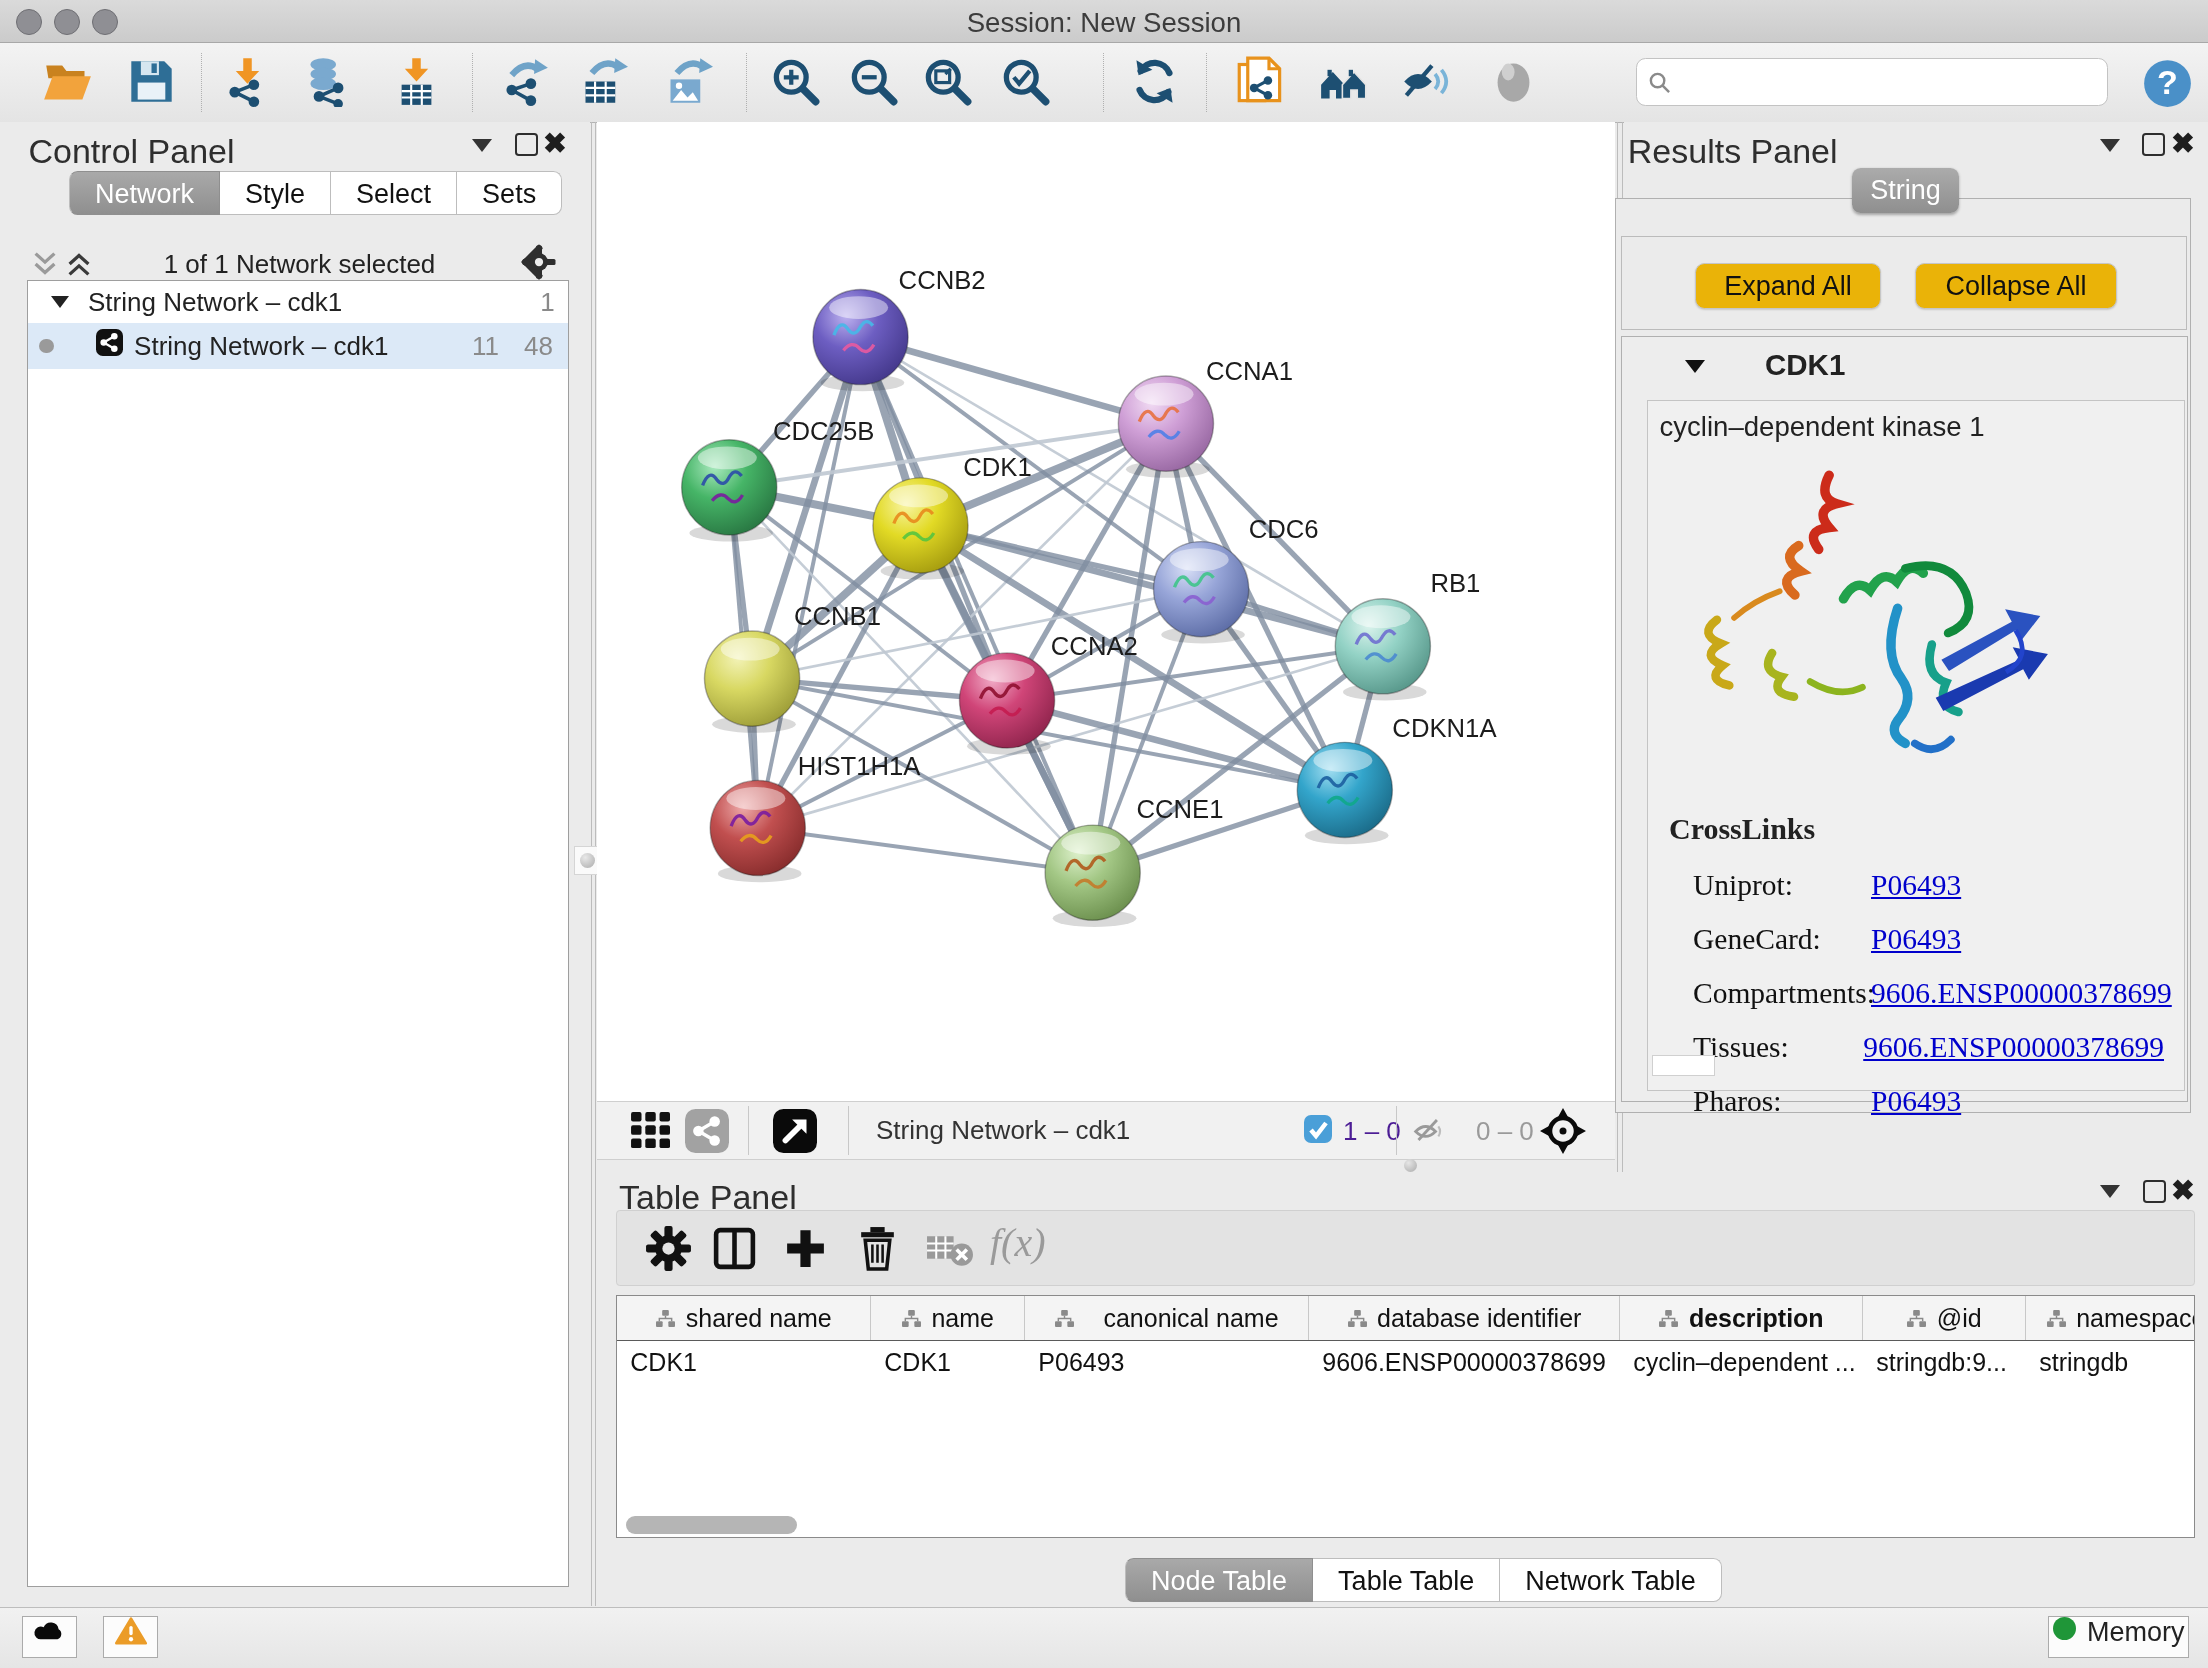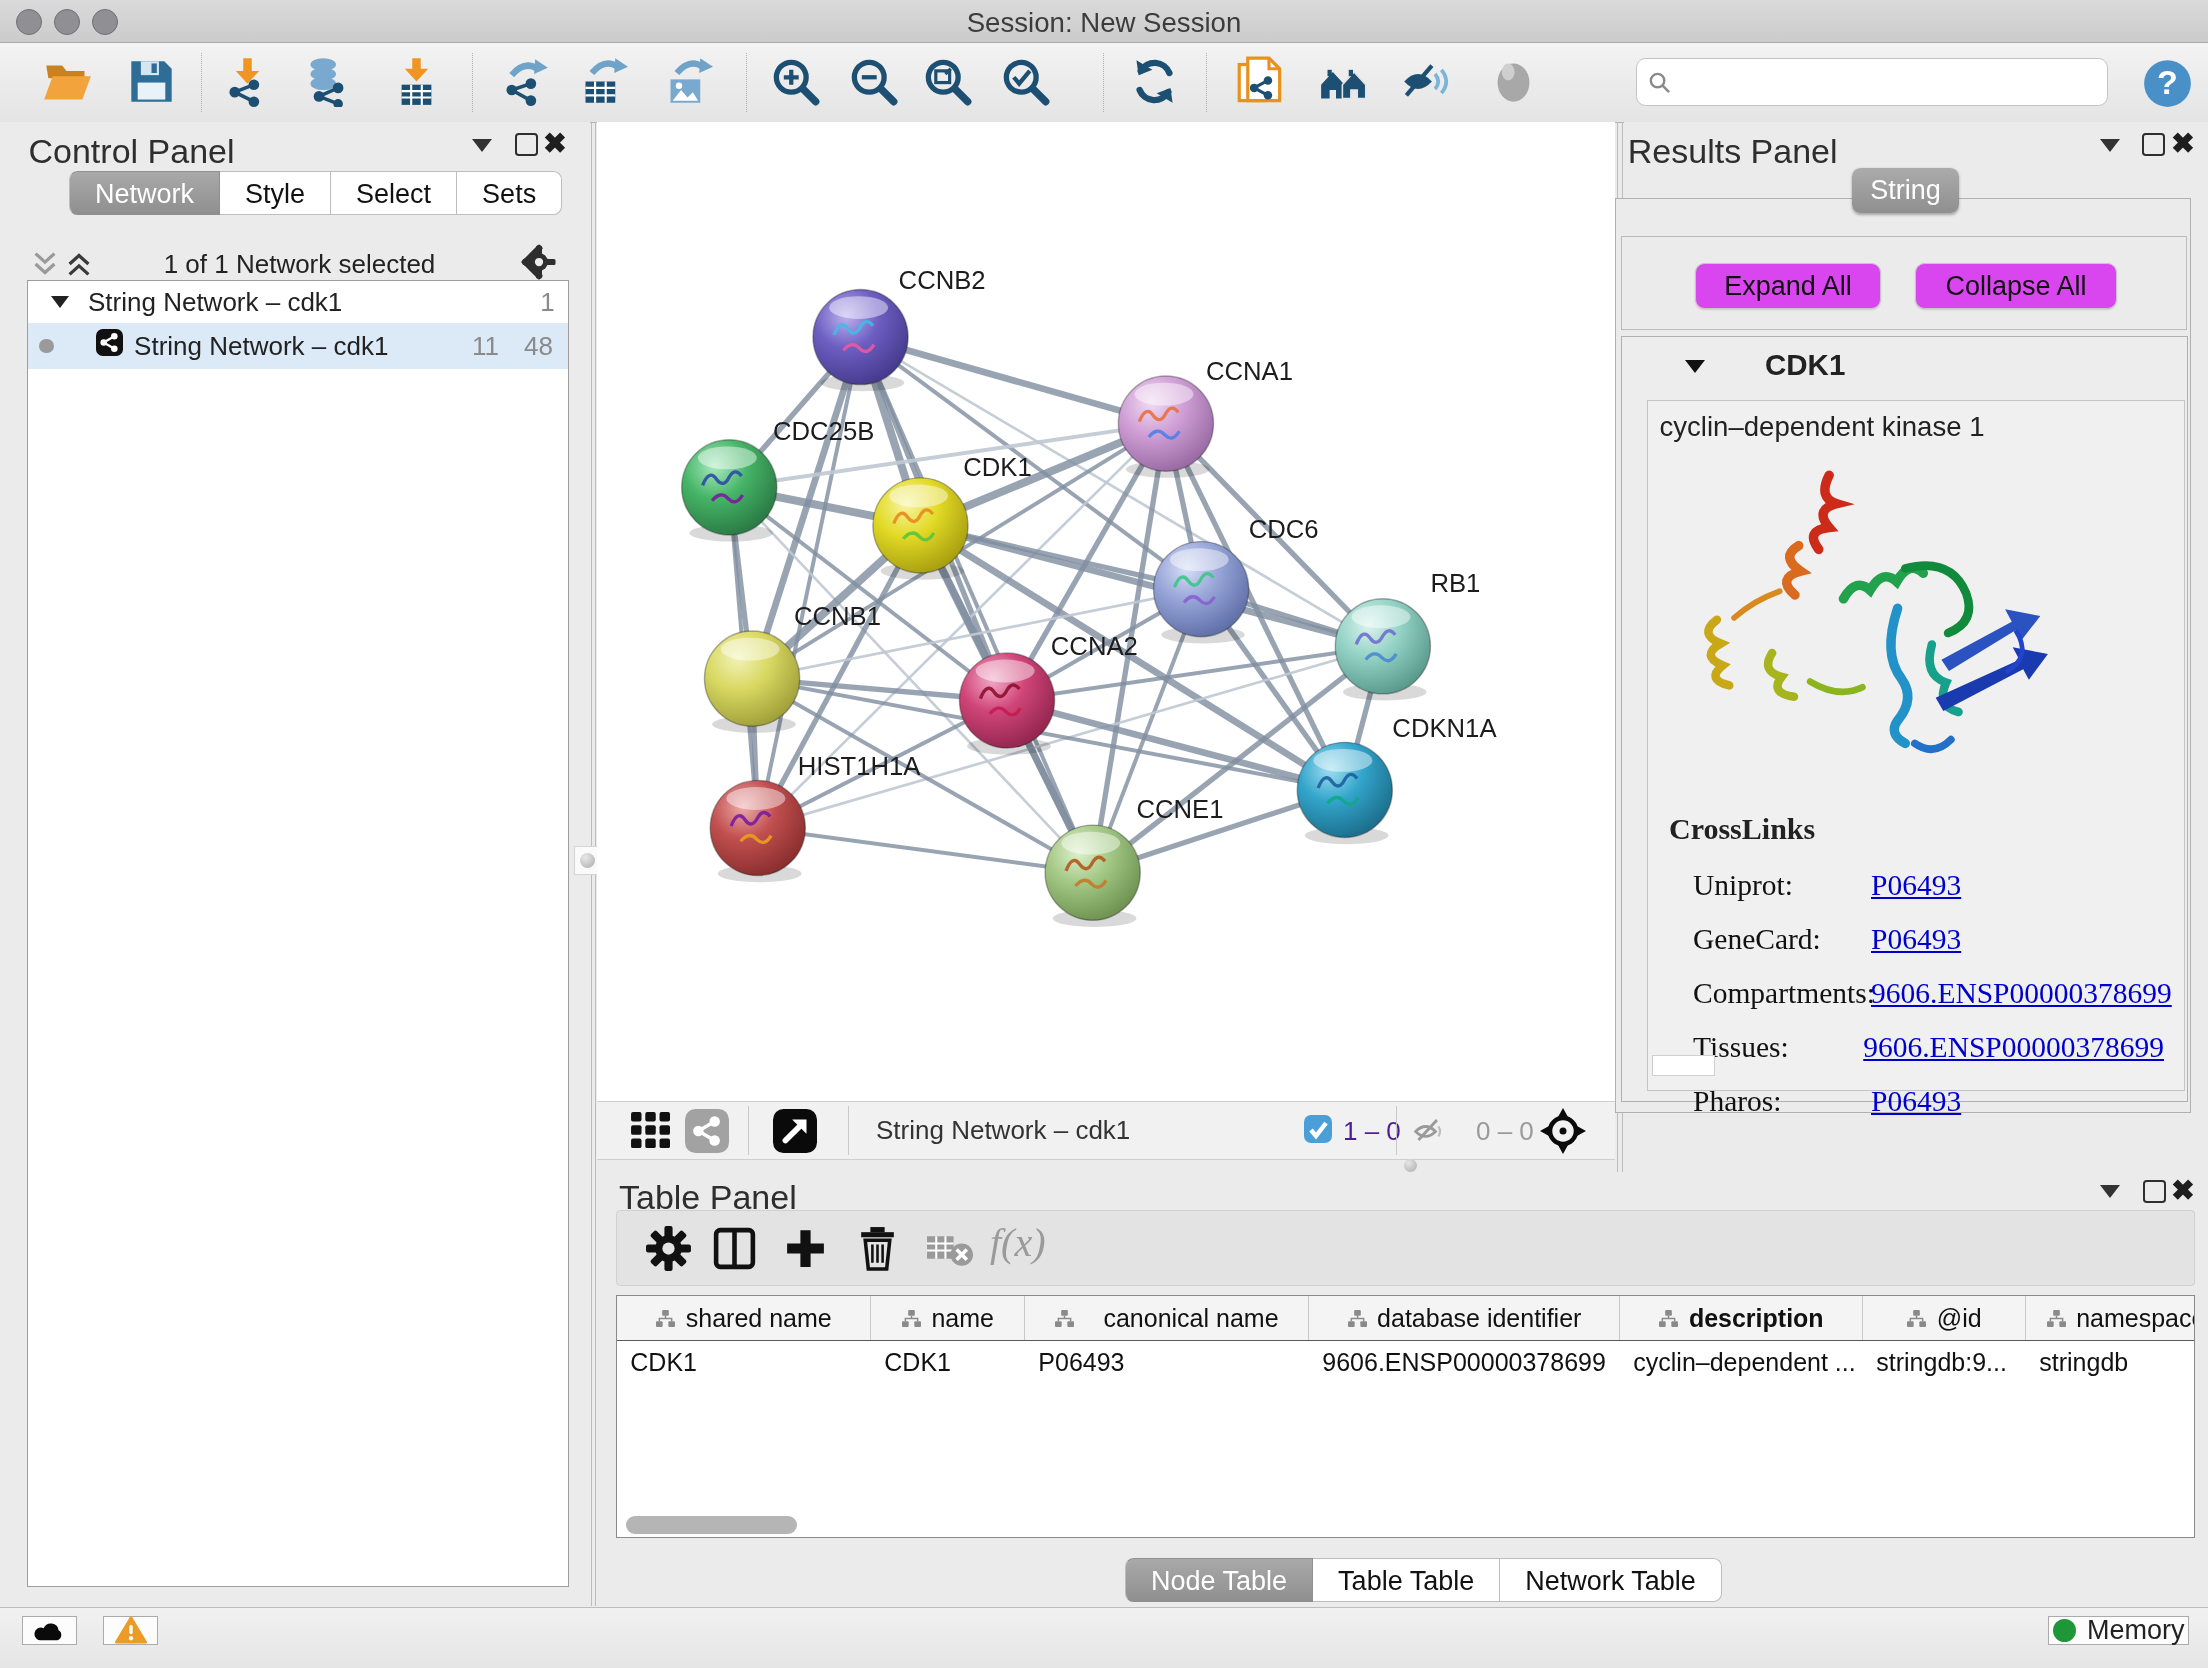--- a/index.html
+++ b/index.html
@@ -40,21 +40,21 @@
   
   #canvas{left:597px;top:122px;width:1018px;height:980px;background:#fff;}
   #net-strip{left:597px;top:1101px;width:1018px;height:57px;background:#f1f1f1;border-top:1px solid #cfcfcf;
              border-bottom:1px solid #cfcfcf;}
   .strip-sep{top:3.8px;height:49px;border-left:1px solid #c8c8c8;width:0;}
   
   #results-box{left:1615px;top:198px;width:576px;height:915px;background:#ebebeb;border:1px solid #b0b0b0;box-sizing:border-box;}
   #string-tab{left:1852px;top:168px;width:107px;height:45px;background:linear-gradient(#ababab,#8f8f8f);
               border-radius:8.6px;color:#fff;font-size:27px;text-align:center;line-height:45px;
               box-shadow:0 1.9px 2.9px rgba(0,0,0,.3);}
-  .res-btn{height:44px;background:#d946ef;border:1px solid #c6c6c6;border-radius:9.5px;font-size:27px;color:#111;
+  .res-btn{height:44px;background:#eab308;border:1px solid #c6c6c6;border-radius:9.5px;font-size:27px;color:#111;
            text-align:center;line-height:44px;box-shadow:0 1px 1.9px rgba(0,0,0,.15);}
   #cl-block{font-family:"Liberation Serif",serif;}
   .cl-row{display:flex;margin-bottom:21px;}
   .cl-label{width:178px;font-size:29.5px;color:#111;}
   .cl-link{font-size:29.5px;color:#0000cc;text-decoration:underline;cursor:pointer;}
   
   #tbl-toolbar{left:616px;top:1210px;width:1579px;height:76px;background:#e3e3e3;border:1px solid #d0d0d0;
                border-radius:3.8px;box-sizing:border-box;}
   .tti{top:13.3px;width:49px;height:49px;}
   .tti svg{width:49px;height:49px;display:block;}
@@ -63,21 +63,21 @@
   #tbl-header{display:flex;height:44px;background:#f4f4f4;border-bottom:1.9px solid #5a5a5a;}
   .hcell{display:flex;align-items:center;justify-content:center;gap:9.5px;font-size:25px;color:#111;
          border-right:1px solid #c8c8c8;box-sizing:border-box;flex:none;}
   .trow{display:flex;height:42px;}
   .tcell{font-size:25px;color:#111;padding-left:13.3px;line-height:42px;box-sizing:border-box;flex:none;
          white-space:nowrap;overflow:hidden;}
   #tbl-scroll{left:626px;top:1516px;width:171px;height:18px;border-radius:9.5px;background:#b5b5b5;}
   
   #statusbar{left:0;top:1607px;width:2208px;height:61px;background:linear-gradient(#f1f1f1,#e5e5e5);
              border-top:1px solid #bdbdbd;}
-  .sb-btn{top:7.6px;height:29px;background:#fcfcfc;border:1.9px solid #ababab;display:flex;align-items:center;
+  .sb-btn{top:7.6px;height:42px;background:#fcfcfc;border:1.9px solid #ababab;display:flex;
           justify-content:center;box-sizing:border-box;}
   .vline{width:0;border-left:1px solid #bcbcbc;}
   .handle{background:#fafafa;border:1px solid #d5d5d5;display:flex;align-items:center;justify-content:center;}
   .handle i{display:block;width:15px;height:15px;border-radius:50%;
             background:radial-gradient(circle at 35% 30%,#e8e8e8,#ababab);}
   .dot-h{width:13.3px;height:13.3px;border-radius:50%;background:radial-gradient(circle at 35% 30%,#e6e6e6,#aaa);}
   text{font-family:"Liberation Sans",sans-serif;}
 </style>
 </head>
 <body>

